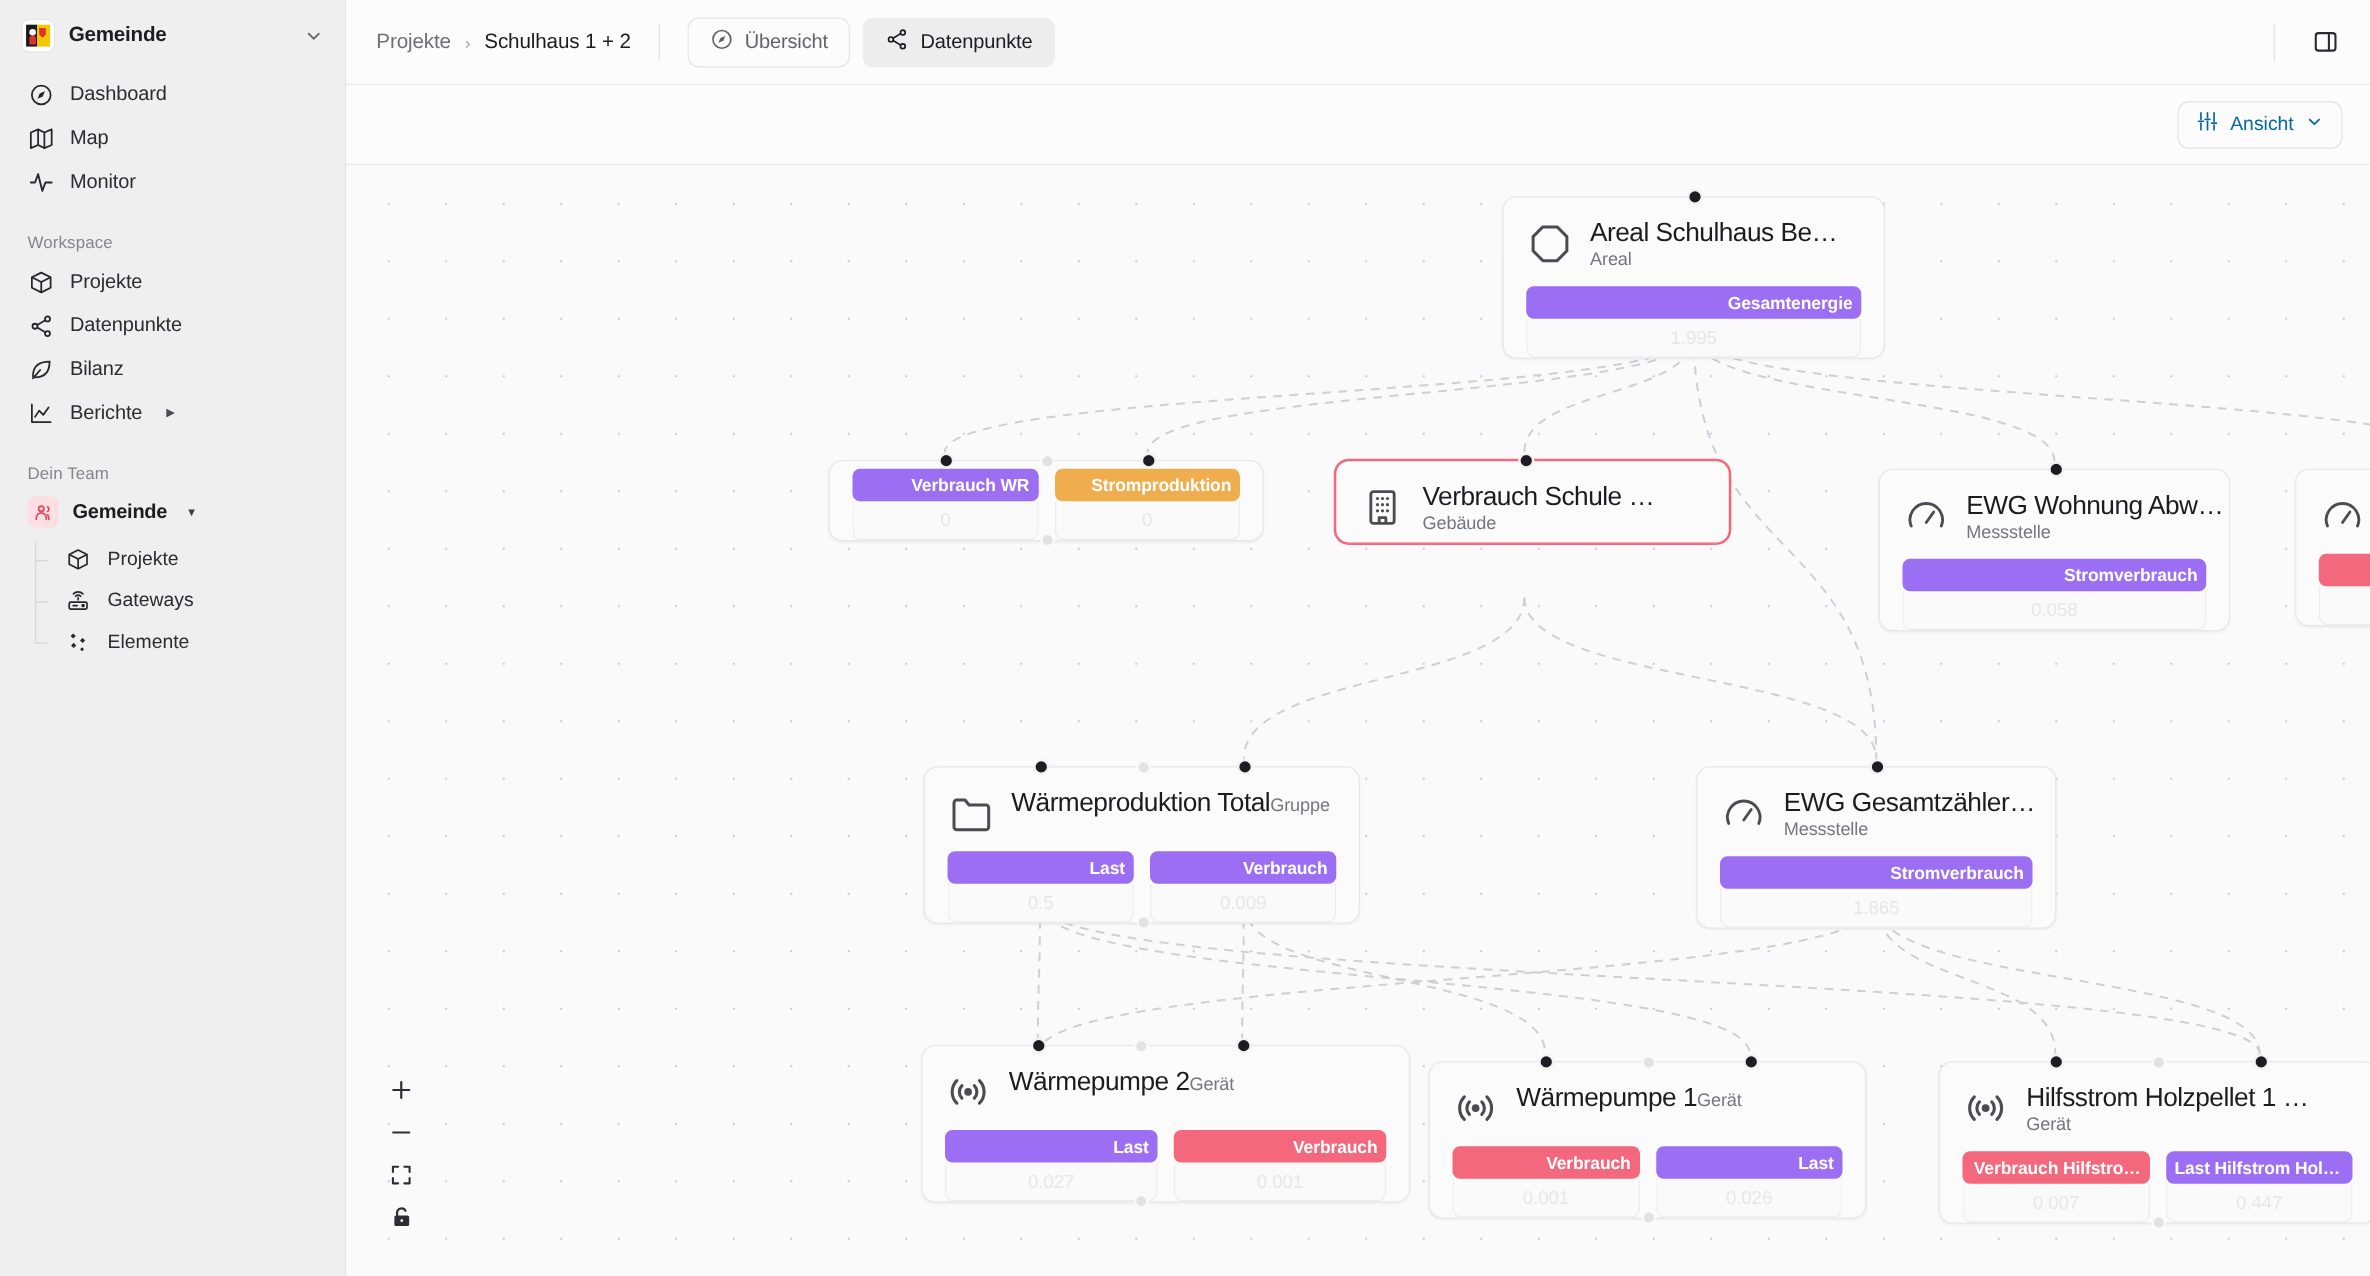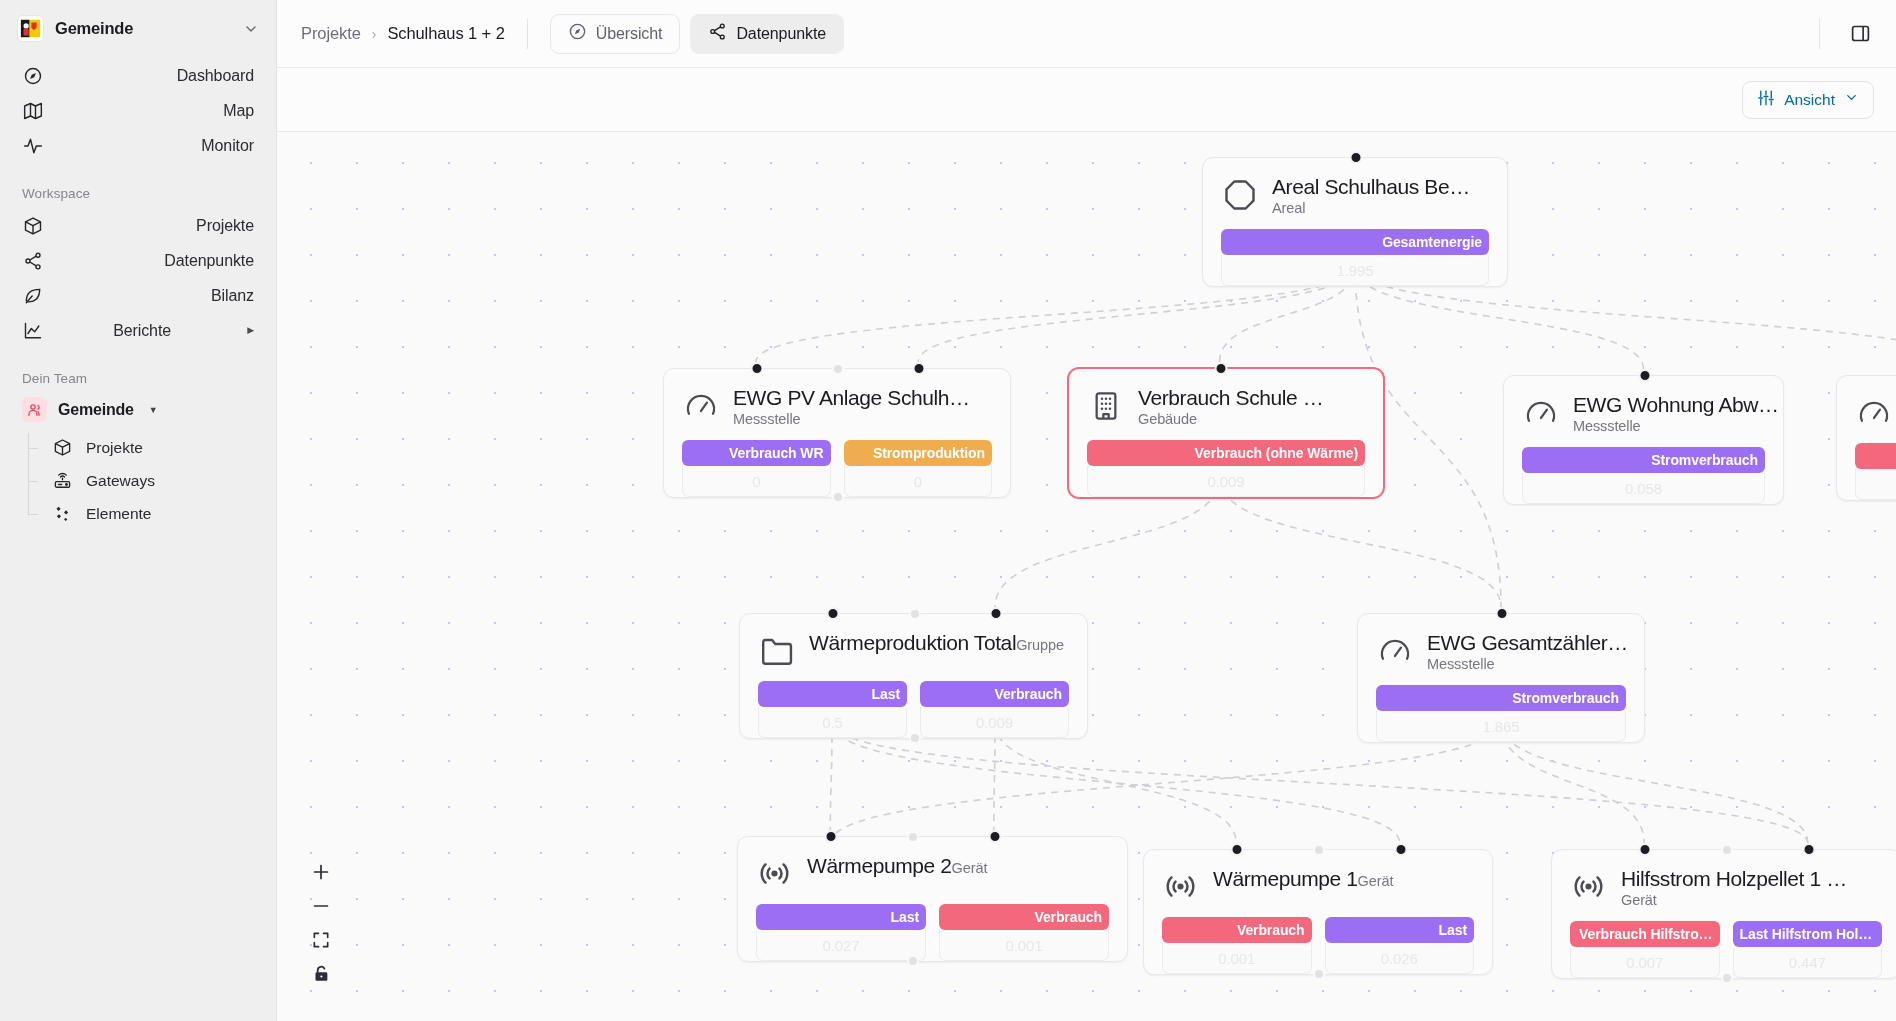--- a/index.html
+++ b/index.html
@@ -36,21 +36,20 @@
   }
   .org-name { font-size: 16.5px; font-weight: 700; letter-spacing: -0.2px; color: #1d1d21; flex: 1; }
   .chev { color: #6b6b72; display: flex; align-items: center; }
 
   .nav { padding: 2px 14px 0 14px; }
   .nav-item {
     display: flex; align-items: center; gap: 13px;
     padding: 7px 8px; border-radius: 7px;
     font-size: 16px; color: #2b2b30; cursor: pointer;
     letter-spacing: -0.1px;
-    justify-content: space-between;
   }
   .nav-icon { width: 21px; height: 21px; flex: 0 0 21px; display: flex; align-items: center; justify-content: center; color: #26262b; }
   .nav-caret { margin-left: 6px; color: #4b4b52; font-size: 9px; line-height: 1; }
 
   .nav-section-label {
     font-size: 13.5px; color: #85858d; padding: 0 8px;
     margin: 23px 0 5px 14px; letter-spacing: 0.1px;
   }
 
   .team-head {
@@ -439,29 +438,20 @@
             <div class="ports">
               <div class="port">
                 <div class="port-chip" style="background: rgb(155, 110, 243);">Gesamtenergie</div>
                 <div class="port-val">1.995</div>
               </div>
             </div>
             <div class="handle" style="left: 153px;"></div>
             <div class="handle bottom" style="left: 153px; background: rgb(226, 226, 229); border-color: rgb(250, 250, 250); opacity: 0;"></div>
           </div>
           <div class="node" style="left: 386px; top: 236px; width: 348px;">
-            <div class="node-body">
-              <span class="node-icon">
-                <svg width="34" height="34" viewBox="0 0 24 24" fill="none" stroke="currentColor" stroke-width="1.6" stroke-linecap="round">
-                  <path d="M3.5 17.5 a9.2 9.2 0 1 1 17 0"></path>
-                  <line x1="12" y1="15.5" x2="16.2" y2="9.6"></line>
-                </svg>
-              </span>
-              <span class="node-text"><span class="node-title">EWG PV Anlage Schulh…</span><span class="node-sub">Messstelle</span></span>
-            </div>
             <div class="ports">
               <div class="port">
                 <div class="port-chip" style="background: rgb(155, 110, 243);">Verbrauch WR</div>
                 <div class="port-val">0</div>
               </div>
               <div class="port">
                 <div class="port-chip" style="background: rgb(240, 173, 77);">Stromproduktion</div>
                 <div class="port-val">0</div>
               </div>
             </div>
@@ -484,26 +474,20 @@
                   <circle cx="9" cy="10.3" r=".95" fill="currentColor" stroke="none"></circle>
                   <circle cx="12" cy="10.3" r=".95" fill="currentColor" stroke="none"></circle>
                   <circle cx="15" cy="10.3" r=".95" fill="currentColor" stroke="none"></circle>
                   <circle cx="9" cy="14" r=".95" fill="currentColor" stroke="none"></circle>
                   <circle cx="12" cy="14" r=".95" fill="currentColor" stroke="none"></circle>
                   <circle cx="15" cy="14" r=".95" fill="currentColor" stroke="none"></circle>
                 </svg>
               </span>
               <span class="node-text"><span class="node-title">Verbrauch Schule …</span><span class="node-sub">Gebäude</span></span>
             </div>
-            <div class="ports">
-              <div class="port">
-                <div class="port-chip" style="background: rgb(244, 104, 125);">Verbrauch (ohne Wärme)</div>
-                <div class="port-val">0.009</div>
-              </div>
-            </div>
             <div class="handle" style="left: 151.5px;"></div>
             <div class="handle bottom" style="left: 151.5px; background: rgb(226, 226, 229); border-color: rgb(250, 250, 250); opacity: 0;"></div>
           </div>
           <div class="node" style="left: 1226px; top: 243px; width: 281px;">
             <div class="node-body">
               <span class="node-icon">
                 <svg width="34" height="34" viewBox="0 0 24 24" fill="none" stroke="currentColor" stroke-width="1.6" stroke-linecap="round">
                   <path d="M3.5 17.5 a9.2 9.2 0 1 1 17 0"></path>
                   <line x1="12" y1="15.5" x2="16.2" y2="9.6"></line>
                 </svg>

